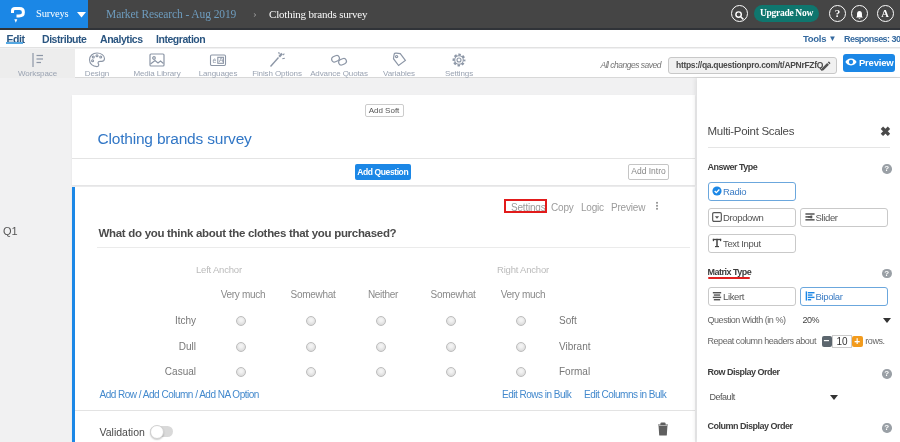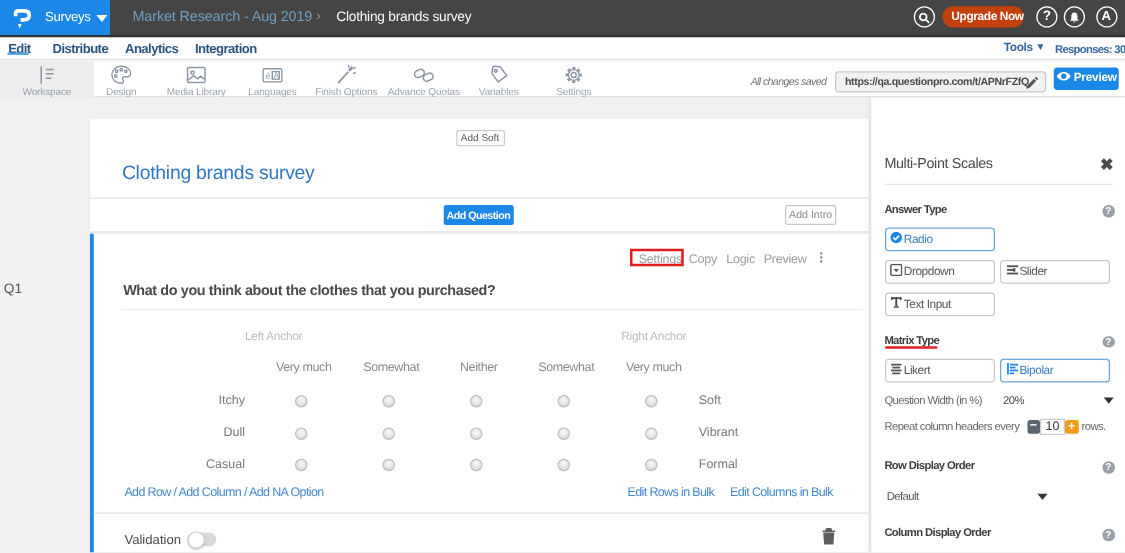--- a/index.html
+++ b/index.html
@@ -7,21 +7,21 @@
 #page { position:relative; width:900px; height:442px; }
 
 #topbar { position:absolute; left:0; top:0; width:900px; height:29px; background:#454545; border-bottom:0; }
 #topedge { position:absolute; left:0; top:28px; width:900px; height:1.5px; background:#303338; }
 #logobox { position:absolute; left:0; top:0; width:88px; height:28px; background:#1b87e6; }
 #surveys { position:absolute; left:36px; top:8px; color:#fff; font-size:10.5px; letter-spacing:-0.2px; }
 #crumb1 { position:absolute; left:106px; top:7.5px; color:#6e9cbe; font-size:11.5px; letter-spacing:-0.1px; }
 #crumbsep { position:absolute; left:253px; top:7px; color:#9a9a9a; font-size:11px; }
 #crumb2 { position:absolute; left:269px; top:7.5px; color:#fafafa; font-size:11px; letter-spacing:-0.2px; }
 .topcircle { position:absolute; top:5px; width:17px; height:17px; border:1.4px solid #fdfdfd; border-radius:50%; color:#fff; text-align:center; }
-#upgrade { position:absolute; left:754px; top:5px; width:65px; height:17px; background:#c2410c; border-radius:9px; color:#fff; font-size:9.5px; font-weight:bold; text-align:right; line-height:17px; white-space:nowrap; letter-spacing:-0.3px; }
+#upgrade { position:absolute; left:754px; top:5px; width:65px; height:17px; background:#0f766e; border-radius:9px; color:#fff; font-size:9.5px; font-weight:bold; text-align:center; line-height:17px; white-space:nowrap; letter-spacing:-0.3px; }
 
 #tabbar { position:absolute; left:0; top:29.5px; width:900px; height:18px; background:#fff; border-bottom:1px solid #e2e2e2; }
 .tab { position:absolute; top:3px; font-size:10.5px; color:#2a5580; font-weight:600; letter-spacing:-0.45px;}
 #tools { position:absolute; left:803px; top:3.5px; font-size:9.5px; color:#34699f; font-weight:600; letter-spacing:-0.3px;}
 #resp { position:absolute; left:844px; top:4px; font-size:9px; color:#34699f; font-weight:600; letter-spacing:-0.55px; white-space:nowrap;}
 #editline { position:absolute; left:6px; top:12.5px; width:16.5px; height:1.5px; background:#55a8e2; }
 
 #toolbar { position:absolute; left:0; top:48.5px; width:900px; height:29.5px; background:#fff; border-bottom:1px solid #d8d8d8; }
 .titem { position:absolute; top:0; height:30px; text-align:center; }
 .titem svg { display:block; margin:2.5px auto 0 auto; }
@@ -69,21 +69,21 @@
 #minusbox { position:absolute; left:124.5px; top:257.5px; width:10.5px; height:11px; background:#5c666e; border-radius:2px; color:#fff; text-align:center; line-height:10px; font-size:10px; font-weight:bold;}
 #numbox { position:absolute; left:135px; top:256.5px; width:20px; height:13px; background:#fff; border:1px solid #ccc; text-align:center; line-height:12px; font-size:10px; color:#333; }
 #plusbox { position:absolute; left:155px; top:257.5px; width:10.5px; height:11px; background:#f29b1d; border-radius:2px; color:#fff; text-align:center; line-height:11px; font-size:10px; font-weight:bold;}
 </style>
 </head>
 <body>
 <div id="page">
   <div id="topbar">
   </div>
   <div id="topedge"></div>
-  <div id="topover" style="position:absolute;left:0;top:0;width:900px;height:28px;">
+  <div id="topover" style="position:absolute;left:0;top:0;width:900px;height:28px;font-family:Liberation Serif, serif;">
     <div id="logobox">
       <svg width="24" height="24" viewBox="0 0 24 24" style="position:absolute;left:7px;top:2px">
         <path d="M5.5,11 L5.5,8.8 Q5.5,6.6 8,6.6 L12.5,6.6 Q16.4,6.6 16.4,10.2 Q16.4,13.9 12,13.9 L9.5,13.9" fill="none" stroke="#fff" stroke-width="3"></path>
         <path d="M7.3,17.2 L10.3,17.2 L8.8,20.8 Z" fill="#fff"></path>
       </svg>
     </div>
     <div id="surveys">Surveys</div>
     <svg width="9" height="6" viewBox="0 0 9 6" style="position:absolute;left:77px;top:12px">
         <path d="M0,0 L9,0 L4.5,5.5 Z" fill="#fff"></path>
       </svg>
@@ -324,21 +324,21 @@
             <rect x="0.8" y="0.5" width="1.7" height="11"></rect>
             <rect x="3.4" y="1.2" width="8" height="1.7"></rect>
             <rect x="3.4" y="4" width="5.5" height="1.7"></rect>
             <rect x="3.4" y="6.8" width="8" height="1.7"></rect>
             <rect x="3.4" y="9.6" width="4" height="1.7"></rect>
           </g>
         </svg>Bipolar</div>
     <div class="sbsmall" style="left:10.5px;top:237.4px;">Question Width (in %)</div>
     <div class="sbsmall" style="left:105.4px;top:237.4px;color:#444;">20%</div>
     <div class="caret" style="left:186px;top:240px;"></div>
-    <div class="sbsmall" style="left:10.5px;top:258px;">Repeat column headers every</div>
+    <div class="sbsmall" style="left:10.5px;top:258px;">Repeat column headers about</div>
     <div id="minusbox">−</div>
     <div id="numbox">10</div>
     <div id="plusbox">+</div>
     <div class="sbsmall" style="left:168.3px;top:258px;">rows.</div>
     <div class="sblabel" style="top:289px;">Row Display Order</div>
     <div class="help" style="top:291px;">?</div>
     <div class="sbsmall" style="left:12.4px;top:314px;color:#555;">Default</div>
     <div class="caret" style="left:132.5px;top:316.5px;"></div>
     <div class="sblabel" style="top:343px;">Column Display Order</div>
     <div class="help" style="top:345px;">?</div>

